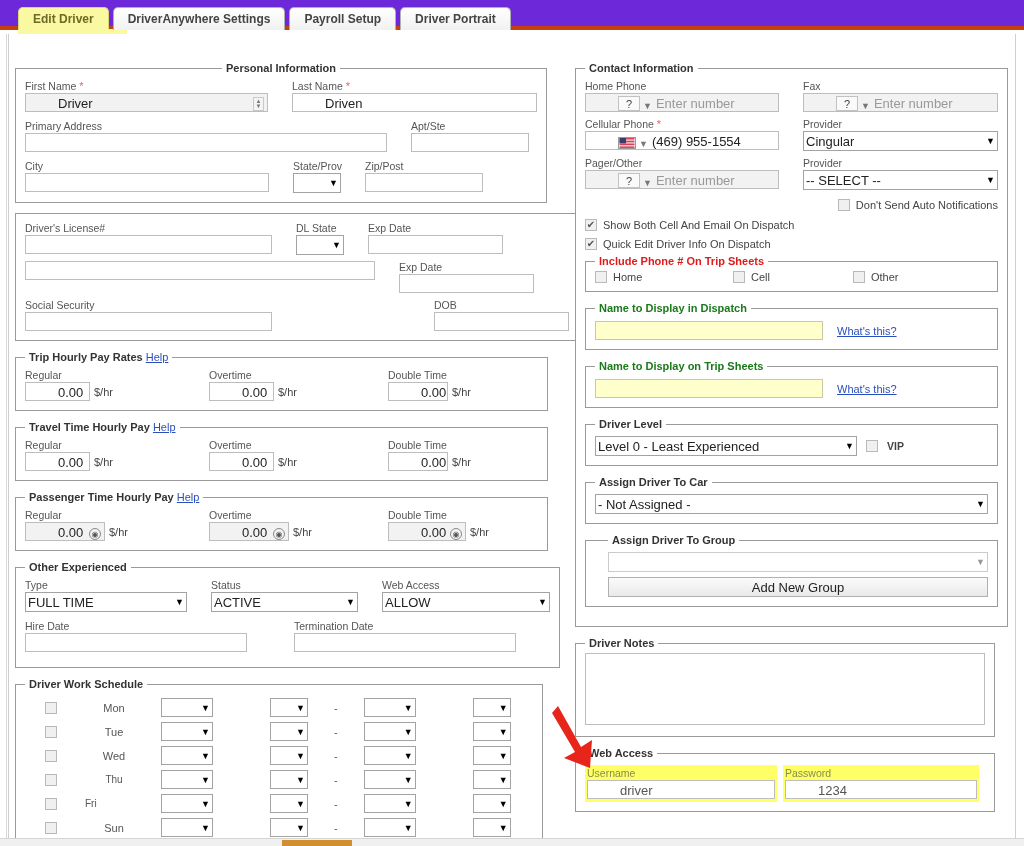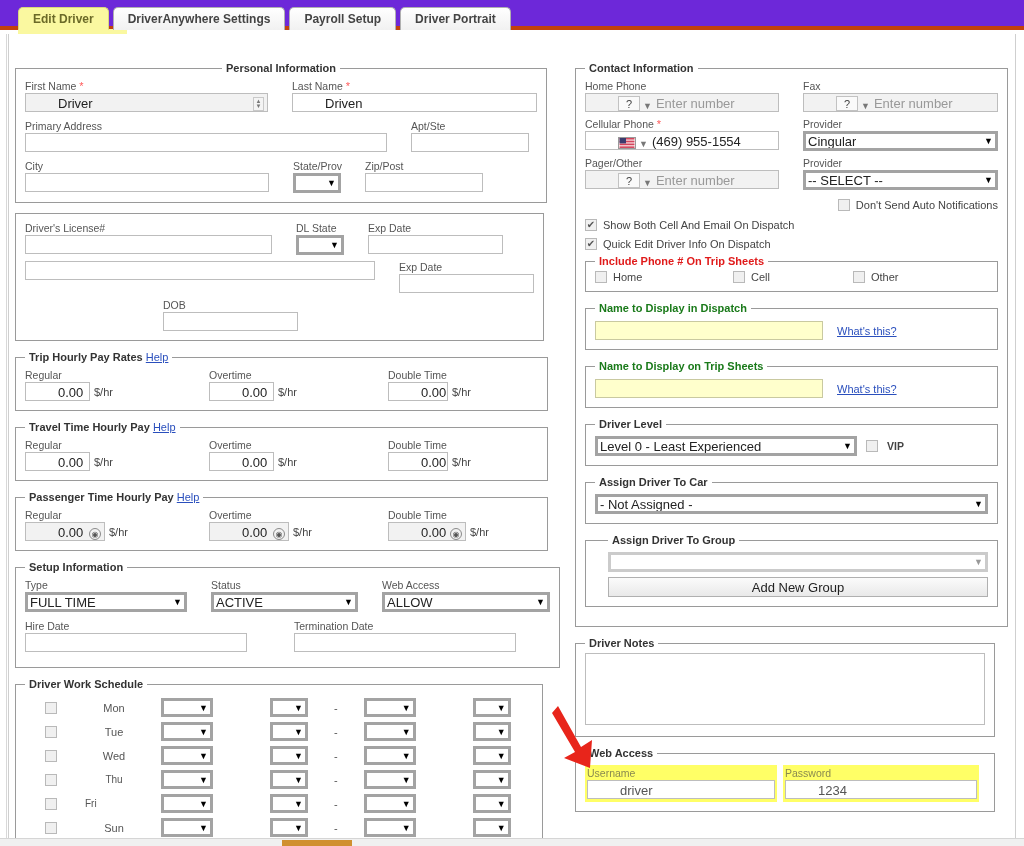--- a/index.html
+++ b/index.html
@@ -104,21 +104,21 @@
     color: #222;
     padding: 0 3px;
     width: 100%;
     outline: none;
   }
   .tbox { display: flex; align-items: flex-end; overflow: hidden; padding-left: 32px; }
   .tbox.gray { background: #f2f2f2; }
   .ph { color: #999; }
 
   select, .sel {
-    border: 3px solid #a3a3a3;
+    border: 1px solid #a3a3a3;
     background: #fff;
     height: 20px;
     font-family: "Liberation Sans", sans-serif;
     font-size: 13px;
     color: #222;
     padding: 0 2px;
     width: 100%;
     display: flex; align-items: center; justify-content: space-between;
     overflow: hidden;
   }
@@ -347,20 +347,26 @@
               </div>
           </div>
           <div class="fld" style="width:135px;margin-right:0;">
             <span class="flabel">Exp Date</span>
             <div class="tbox">
                 <span></span>
               </div>
           </div>
         </div>
         <div class="row mt6">
+          <div class="fld" style="width:247px;">
+            <span class="flabel">Social Security</span>
+            <div class="tbox">
+                <span></span>
+              </div>
+          </div>
           <div class="fld" style="width:135px;margin-left:138px;margin-right:0;">
             <span class="flabel">DOB</span>
             <div class="tbox">
                 <span></span>
               </div>
           </div>
         </div>
       </fieldset>
 
       <fieldset>
@@ -468,21 +474,21 @@
                 <span>0.00</span>
                 <span class="circ-icon">◉</span>
               </div>
               <span class="unit">$/hr</span>
             </div>
           </div>
         </div>
       </fieldset>
 
       <fieldset>
-        <legend>Setup Information</legend>
+        <legend>Other Experienced</legend>
         <div class="row">
           <div class="fld" style="width:162px;">
             <span class="flabel">Type</span>
             <div class="sel">
                 <span class="txt">FULL TIME</span>
                 <span class="caret">▼</span>
               </div>
           </div>
           <div class="fld" style="width:147px;">
             <span class="flabel">Status</span>

